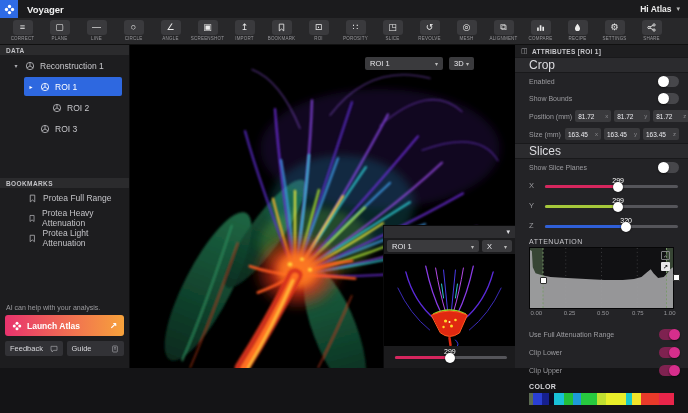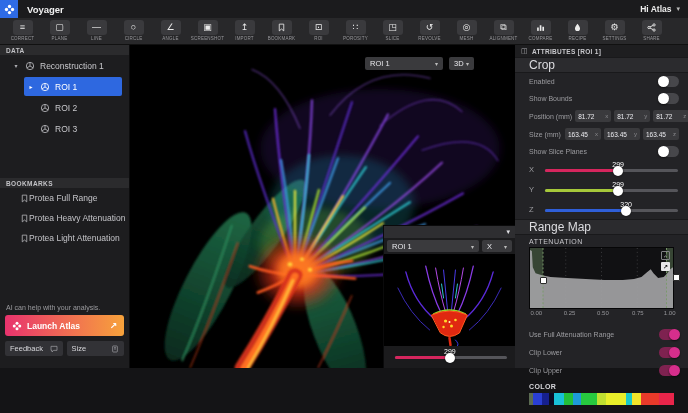--- a/index.html
+++ b/index.html
@@ -29,21 +29,21 @@
 
   
   .sidebar{width:130px;background:#1d1d1f;display:flex;flex-direction:column;flex:none;border-right:1px solid #0c0c0d}
   .sechdr-side{height:10px;background:#2b2b2d;font-size:6.5px;font-weight:bold;color:#c2c2c6;display:flex;align-items:center;padding:0 6px;letter-spacing:.4px;flex:none}
   .trow{height:21px;display:flex;align-items:center;font-size:8.5px;color:#c8c8cc;gap:5px;flex:none}
   .tico{display:flex;align-items:center;color:#b8b8bc}
   .tico svg{width:10px;height:10px}
   .chev{font-size:6px;color:#aeaeb2;width:8px;text-align:center}
   .selwrap{display:flex;align-items:center;gap:5px;background:#2e68e0;border-radius:2px;height:19px;margin:0 7px 0 24px;flex:1;padding-left:3px;color:#fff}
   .selwrap .tico,.selwrap .chev{color:#fff}
-  .brow{height:20px;display:flex;align-items:center;font-size:8.5px;color:#c4c4c8;padding-left:20px;flex:none}
+  .brow{height:20px;display:flex;align-items:center;gap:6px;font-size:8.5px;color:#c4c4c8;padding-left:28px;flex:none}
   .brow svg{width:9px;height:9px;color:#b0b0b4}
   .side-bottom{margin-top:auto;padding:0 5px 12px;flex:none}
   .ai-hint{font-size:7px;color:#9a9a9e;margin:0 1px 4px}
   .atlas-btn{height:21px;border-radius:3px;display:flex;align-items:center;gap:5px;padding:0 7px;color:#fff;cursor:pointer}
   .atlas-btn svg{width:10px;height:10px;flex:none}
   .atlas-label{font-size:8.5px;font-weight:bold}
   .atlas-arrow{margin-left:auto;font-size:9px;font-weight:bold}
   .btnrow{display:flex;gap:4px;margin-top:5px}
   .sbtn{flex:1;height:15px;background:#323236;border-radius:2px;display:flex;align-items:center;justify-content:space-between;padding:0 5px;font-size:7.5px;color:#d8d8dc;cursor:pointer}
   .sbtn svg{width:8px;height:8px;color:#a8a8ac}
@@ -274,21 +274,21 @@
           <span class="chev">▸</span>
           <span class="tico">
               <svg viewBox="0 0 12 12" fill="none" stroke="currentColor" stroke-width="1">
                 <circle cx="6" cy="6" r="4.4"></circle>
                 <path d="M6 6V1.6M6 6l3.8 2.2M6 6 2.2 8.2"></path>
               </svg>
             </span>
           <span>ROI 1</span>
         </div>
       </div>
-      <div class="trow" style="padding-left:40px">
+      <div class="trow" style="padding-left:52px">
         <span class="tico">
             <svg viewBox="0 0 12 12" fill="none" stroke="currentColor" stroke-width="1">
               <circle cx="6" cy="6" r="4.4"></circle>
               <path d="M6 6V1.6M6 6l3.8 2.2M6 6 2.2 8.2"></path>
             </svg>
           </span>
         <span>ROI 2</span>
       </div>
       <div class="trow" style="padding-left:40px">
         <span class="tico">
@@ -335,21 +335,21 @@
           <span class="atlas-arrow">↗</span>
         </div>
         <div class="btnrow">
           <div class="sbtn">
             <span>Feedback</span>
             <svg viewBox="0 0 12 12" fill="none" stroke="currentColor" stroke-width="1">
                 <path d="M1.5 2h9v6h-5L3 10.5V8H1.5Z"></path>
               </svg>
           </div>
           <div class="sbtn">
-            <span>Size</span>
+            <span>Guide</span>
             <svg viewBox="0 0 12 12" fill="none" stroke="currentColor" stroke-width="1">
                 <rect x="2.5" y="1.5" width="7" height="9" rx="1"></rect>
                 <path d="M4.5 4h3M4.5 6h3"></path>
               </svg>
           </div>
         </div>
       </div>
     </div>
 
     <div class="viewport">
@@ -550,20 +550,21 @@
         <div class="fbox">
             <span class="fval">163.45</span>
             <span class="funit">y</span>
           </div>
         <div class="fbox">
             <span class="fval">163.45</span>
             <span class="funit">z</span>
           </div>
       </div>
 
+      <div class="sechdr">Slices</div>
       <div class="prow" style="height:16px">
         <span class="plabel">Show Slice Planes</span>
         <div class="toggle"></div>
       </div>
       <div class="srow">
         <span class="saxis">X</span>
         <div class="strack">
           <div class="sfill" style="width: 55%; background: rgb(214, 38, 94);"></div>
           <span class="sval" style="left: 55%;">299</span>
           <div class="sknob" style="left: 55%;"></div>
@@ -579,21 +580,20 @@
       </div>
       <div class="srow">
         <span class="saxis">Z</span>
         <div class="strack">
           <div class="sfill" style="width: 61%; background: rgb(47, 95, 216);"></div>
           <span class="sval" style="left: 61%;">320</span>
           <div class="sknob" style="left: 61%;"></div>
         </div>
       </div>
 
-      <div class="sechdr">Range Map</div>
       <div class="rm-body">
         <div class="rm-label">ATTENUATION</div>
         <div class="hist">
           <svg viewBox="0 0 154 62" preserveAspectRatio="none">
             <rect x="0" y="0" width="14" height="62" fill="#5d7a55" opacity=".5"></rect>
             <rect x="147" y="0" width="7" height="62" fill="#5d7a55" opacity=".5"></rect>
             <g stroke="#3f3f42" stroke-dasharray="1,3">
                 <path d="M38.5 0V62M77 0V62M115.5 0V62"></path>
               </g>
             <path d="M0 2 2 3 3 20 6 26 12 28 22 30 40 31 60 32 80 33 100 33 112 32 120 30 126 25 130 22 133 26 138 31 144 30 148 26 151 22 154 20 154 62 0 62 Z" fill="#a2a2a4" opacity=".92"></path>

